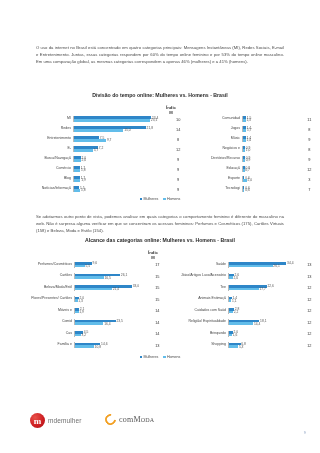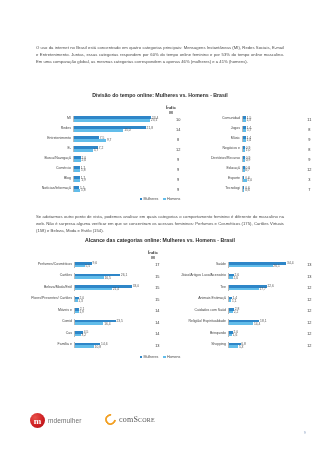--- a/index.html
+++ b/index.html
@@ -578,19 +578,19 @@
     </div>
   </div>
 
   <div class="footer">
     <div class="logo-md">
       <div class="md-circle">m</div>
       <div class="md-text">mdemulher</div>
     </div>
     <div class="logo-cs">
       <div class="cs-mark"></div>
-      <div class="cs-text"><span>com</span><span class="sc">Score</span></div>
+      <div class="cs-text"><span>com</span><span class="sc">Moda</span></div>
     </div>
   </div>
 
   <div class="pagenum">9</div>
 
 </div>
 
 </body></html>

